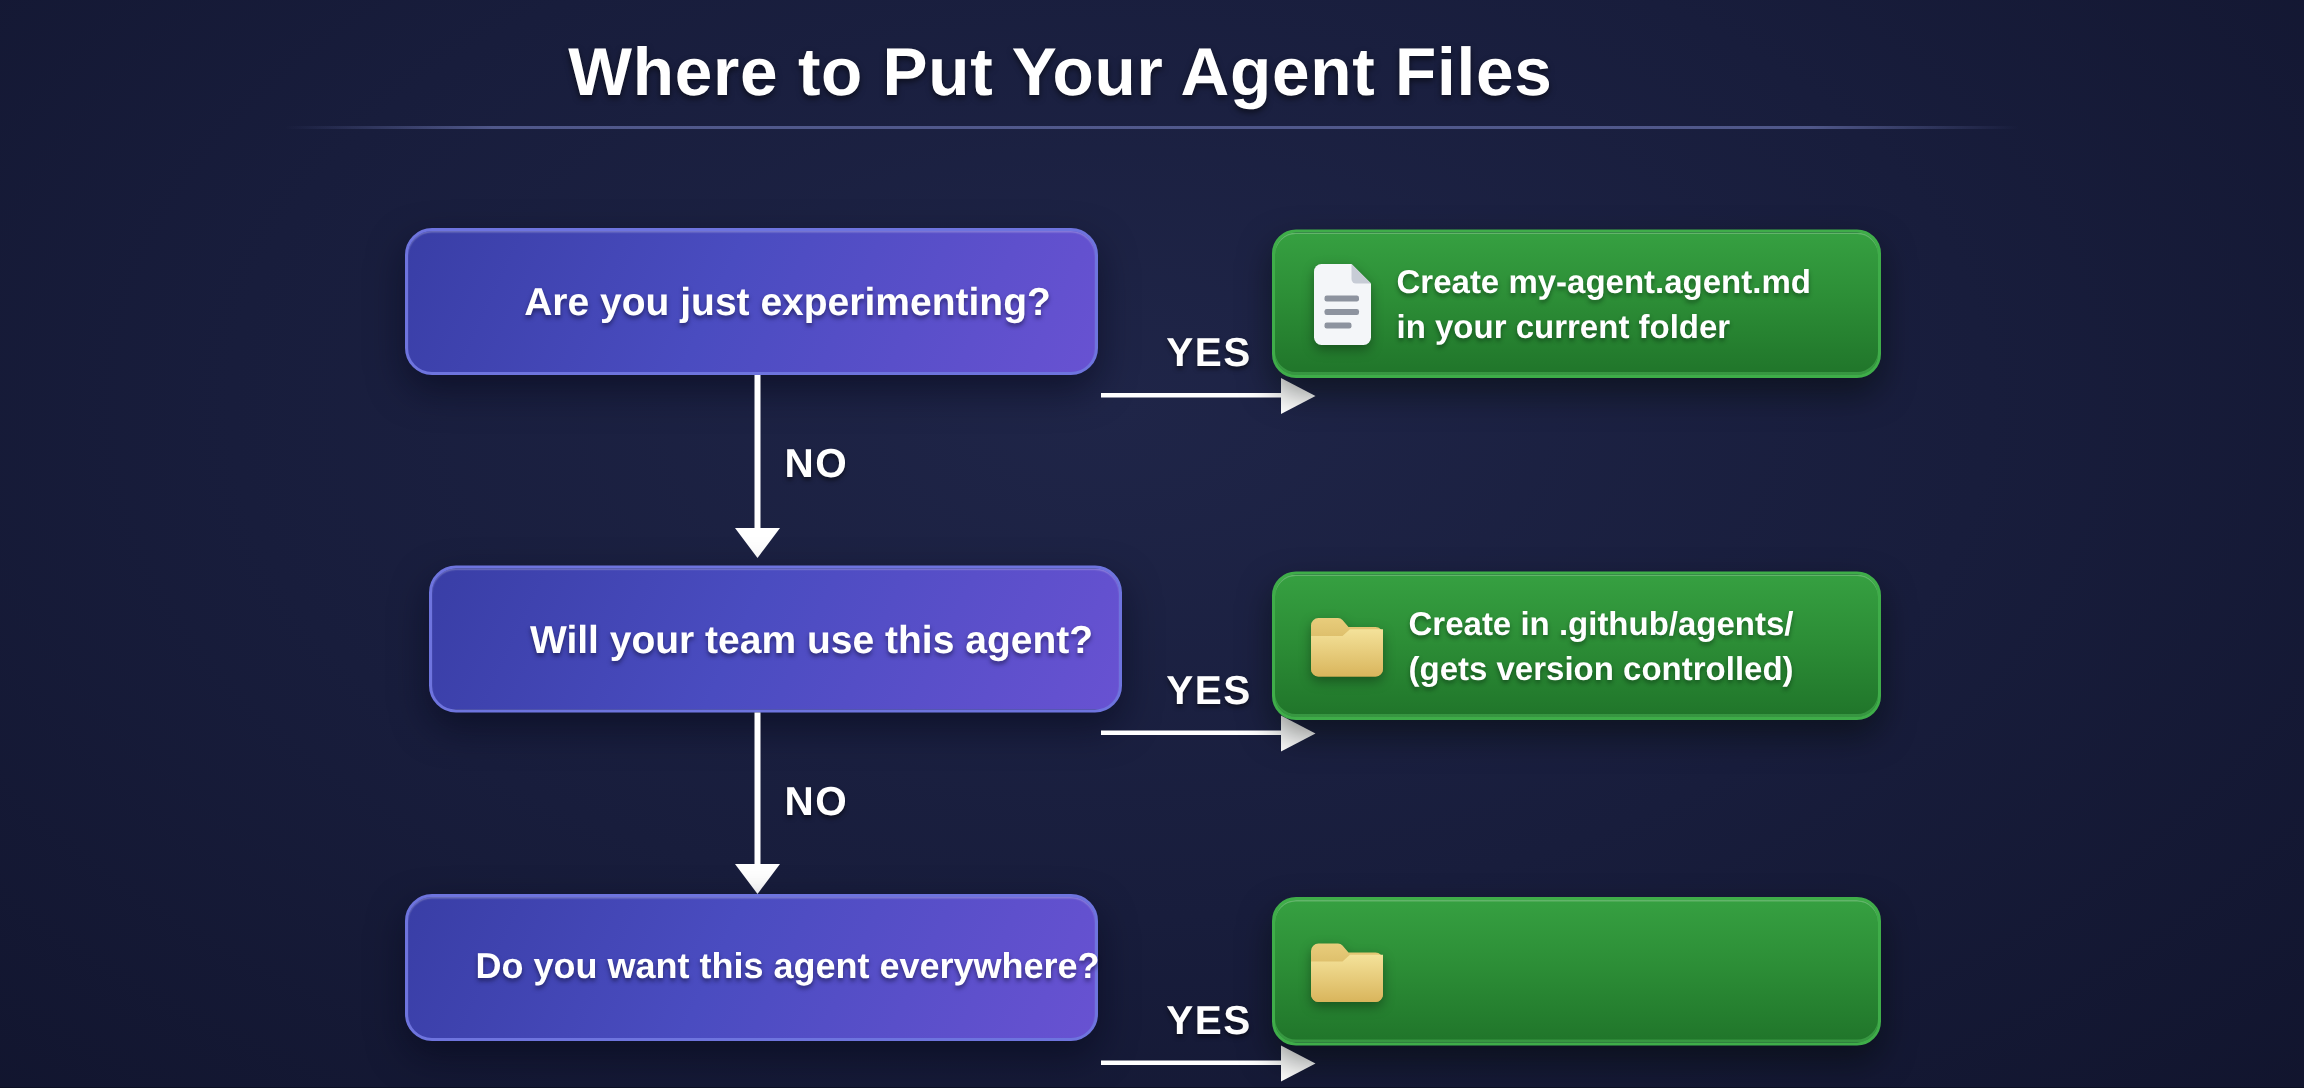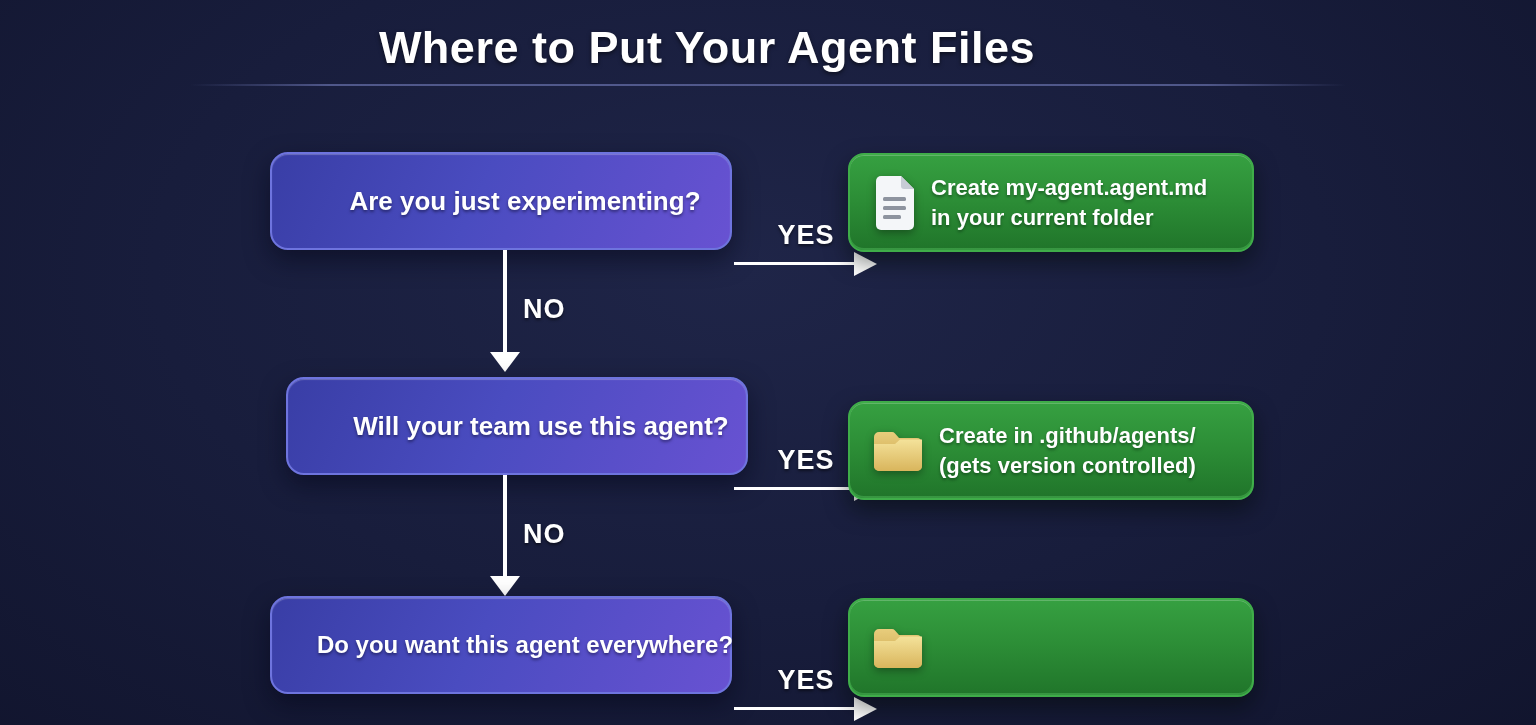--- a/index.html
+++ b/index.html
@@ -123,21 +123,21 @@
   </div>
 
   <div class="yes-arrow" style="top:397px;">
     <span class="yes-label">YES</span>
     <div class="yes-shaft">
       <div class="yes-line"></div>
         <div class="yes-head"></div>
     </div>
   </div>
 
-  <div class="rbox" style="top:381px;margin-top:20px;">
+  <div class="rbox" style="top:381px;">
     <span class="icon-wrap">
       <svg width="52" height="44" viewBox="0 0 52 44">
         <path d="M2 8 a5 5 0 0 1 5 -5 h13 a4 4 0 0 1 3 1.4 L27 9 h18 a5 5 0 0 1 5 5 V37 a5 5 0 0 1 -5 5 H7 a5 5 0 0 1 -5 -5 Z" fill="url(#folderTabGrad)"></path>
         <path d="M2 15 h21 l5 -4.5 h22 V37 a5 5 0 0 1 -5 5 H7 a5 5 0 0 1 -5 -5 Z" fill="url(#folderGrad)"></path>
       </svg>
     </span>
     <span class="rtext">
       <span style="display:block">Create in .github/agents/</span>
       <span style="display:block">(gets version controlled)</span>
     </span>

